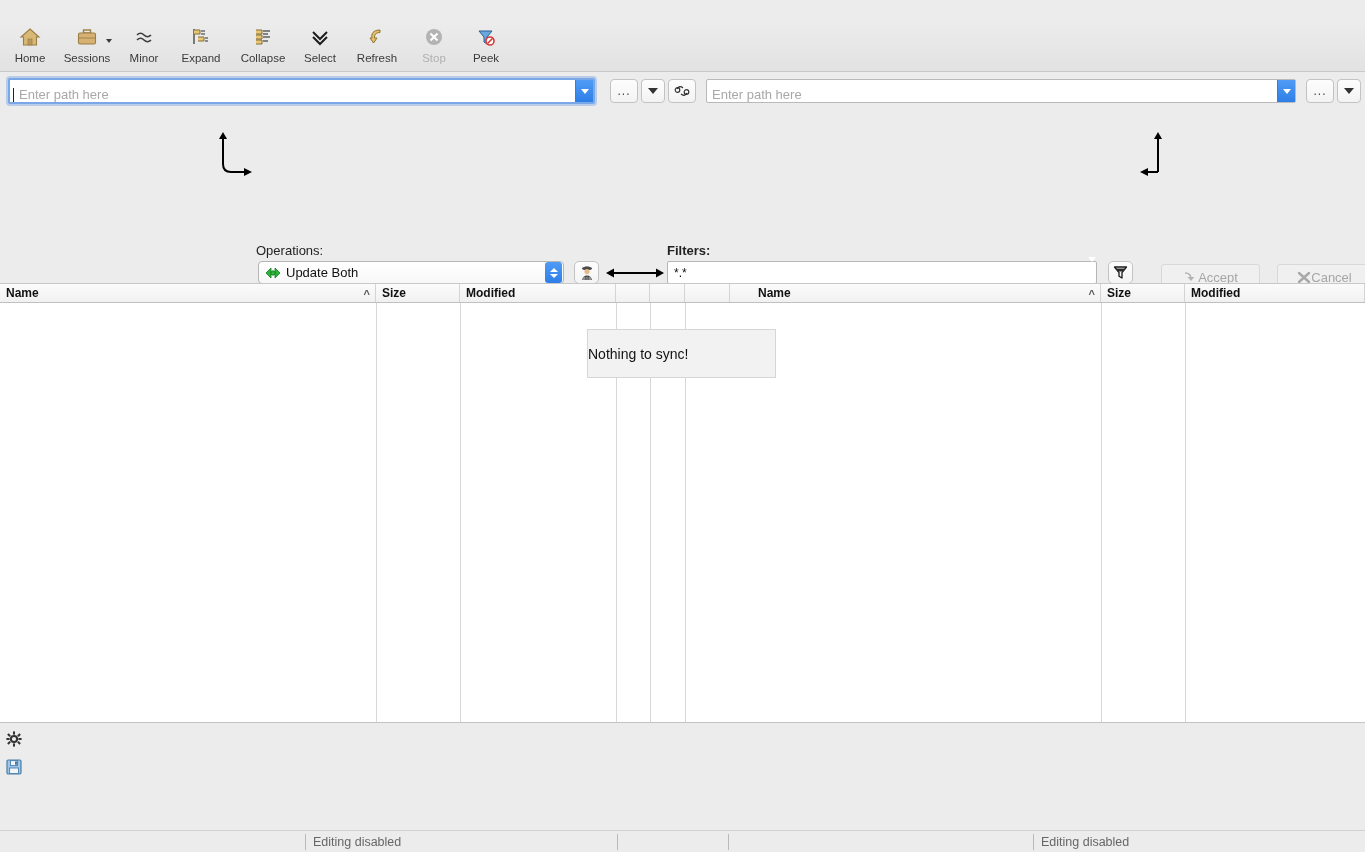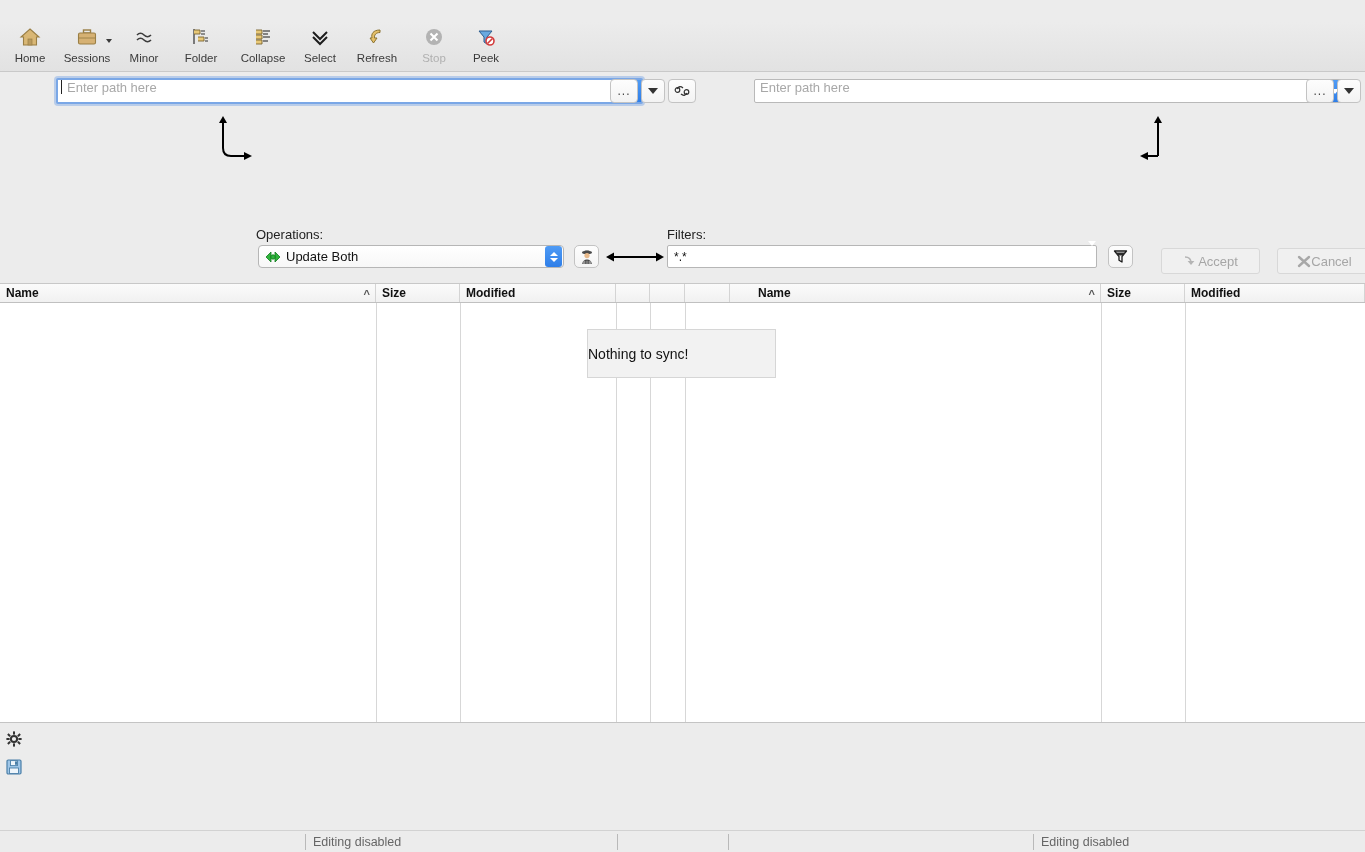--- a/index.html
+++ b/index.html
@@ -78,21 +78,21 @@
   .pathrow {
     position: absolute; top: 72px; left: 0;
     width: 1365px; height: 38px;
   }
   .combo {
     position: absolute;
     height: 24px;
     background: #fff;
     border: 1px solid #b9b9b9;
     border-radius: 2px;
-    display: flex; align-items: flex-start; margin-left: 48px;
+    display: flex; align-items: flex-end;
   }
   .combo.focused {
     border: 2px solid #7aa7e6;
     box-shadow: 0 0 0 2px rgba(122,167,230,0.45);
     height: 26px;
   }
   .combo .ph {
     flex: 1;
     padding-left: 5px;
     color: #a8a8a8;
@@ -126,21 +126,21 @@
   }
   .dots3 { letter-spacing: 1px; font-size: 12px; color: #444; line-height: 6px; }
   .tri-down {
     width: 0; height: 0;
     border-left: 5px solid transparent;
     border-right: 5px solid transparent;
     border-top: 6px solid #333;
   }
 
   
-  .panel { position: absolute; top: 110px; left: 0; width: 1365px; height: 172px; }
+  .panel { position: absolute; top: 126px; left: 0; width: 1365px; height: 172px; }
   .lbl { position: absolute; font-size: 13px; color: #222; }
   .opcombo {
     position: absolute;
     left: 258px; top: 135px; width: 306px; height: 23px;
     background: linear-gradient(to bottom,#ffffff,#f7f7f7);
     border: 1px solid #b6b6b6; border-radius: 4px;
     display: flex; align-items: center;
   }
   .opcombo .op-ic { margin-left: 6px; margin-right: 5px; display:flex; }
   .opcombo .op-txt { flex: 1; font-size: 13px; color: #111; }
@@ -329,21 +329,21 @@
         <svg width="24" height="20" viewBox="0 0 24 20">
           <line x1="5" y1="2" x2="5" y2="17" stroke="#2f2f2f" stroke-width="1.2"></line>
           <path d="M5 3 h6 v4 h-6" fill="#e8c877" stroke="#7c6530" stroke-width="0.9"></path>
           <line x1="12" y1="4" x2="16" y2="4" stroke="#2f2f2f" stroke-width="1"></line>
           <line x1="12" y1="7" x2="16" y2="7" stroke="#2f2f2f" stroke-width="1"></line>
           <path d="M9 10 h6 v4 h-6" fill="#e8c877" stroke="#7c6530" stroke-width="0.9"></path>
           <line x1="16" y1="11" x2="19" y2="11" stroke="#2f2f2f" stroke-width="1"></line>
           <line x1="16" y1="14" x2="19" y2="14" stroke="#2f2f2f" stroke-width="1"></line>
         </svg>
       </span>
-      <span class="tb-label">Folder</span>
+      <span class="tb-label">Expand</span>
     </div>
 
     <div class="tb-item wide">
       <span class="tb-icon">
         <svg width="24" height="20" viewBox="0 0 24 20">
           <path d="M5 3 h6 v4 h-6" fill="#e8c877" stroke="#7c6530" stroke-width="0.9"></path>
           <path d="M5 8 h6 v4 h-6" fill="#e8c877" stroke="#7c6530" stroke-width="0.9"></path>
           <path d="M5 13 h6 v4 h-6" fill="#e8c877" stroke="#7c6530" stroke-width="0.9"></path>
           <line x1="12" y1="4" x2="19" y2="4" stroke="#2f2f2f" stroke-width="1.1"></line>
           <line x1="12" y1="7" x2="17" y2="7" stroke="#2f2f2f" stroke-width="1.1"></line>
@@ -480,21 +480,21 @@
         <path d="M4.2 15 l0 -2.6 M5.8 15 l0 -3.2 M8 15 l0 -3.4 M10.2 15 l0 -3.2 M11.8 15 l0 -2.6" stroke="#e8e8e8" stroke-width="0.7"></path>
       </svg>
     </div>
 
     <svg class="anno" style="left:604px; top:137px;" width="62" height="20" viewBox="0 0 62 20">
       <line x1="8" y1="10" x2="54" y2="10" stroke="#000" stroke-width="2"></line>
       <path d="M2 10 l8 -4.5 l0 9 Z" fill="#000"></path>
       <path d="M60 10 l-8 -4.5 l0 9 Z" fill="#000"></path>
     </svg>
 
-    <div class="lbl" style="left:667px; top:117px;">Filters:</div>
+    <div class="lbl" style="left:667px; top:117px;font-weight:bold;">Filters:</div>
 
     <div class="filtercombo">
       <span class="fval">*.*</span>
       <span class="caret-btn" style="height:21px;">
         <span class="caret-glyph"></span>
       </span>
     </div>
 
     <div class="iconbtn" style="left:1108px; top:135px; width:25px; height:23px;">
       <svg width="15" height="15" viewBox="0 0 15 15">

